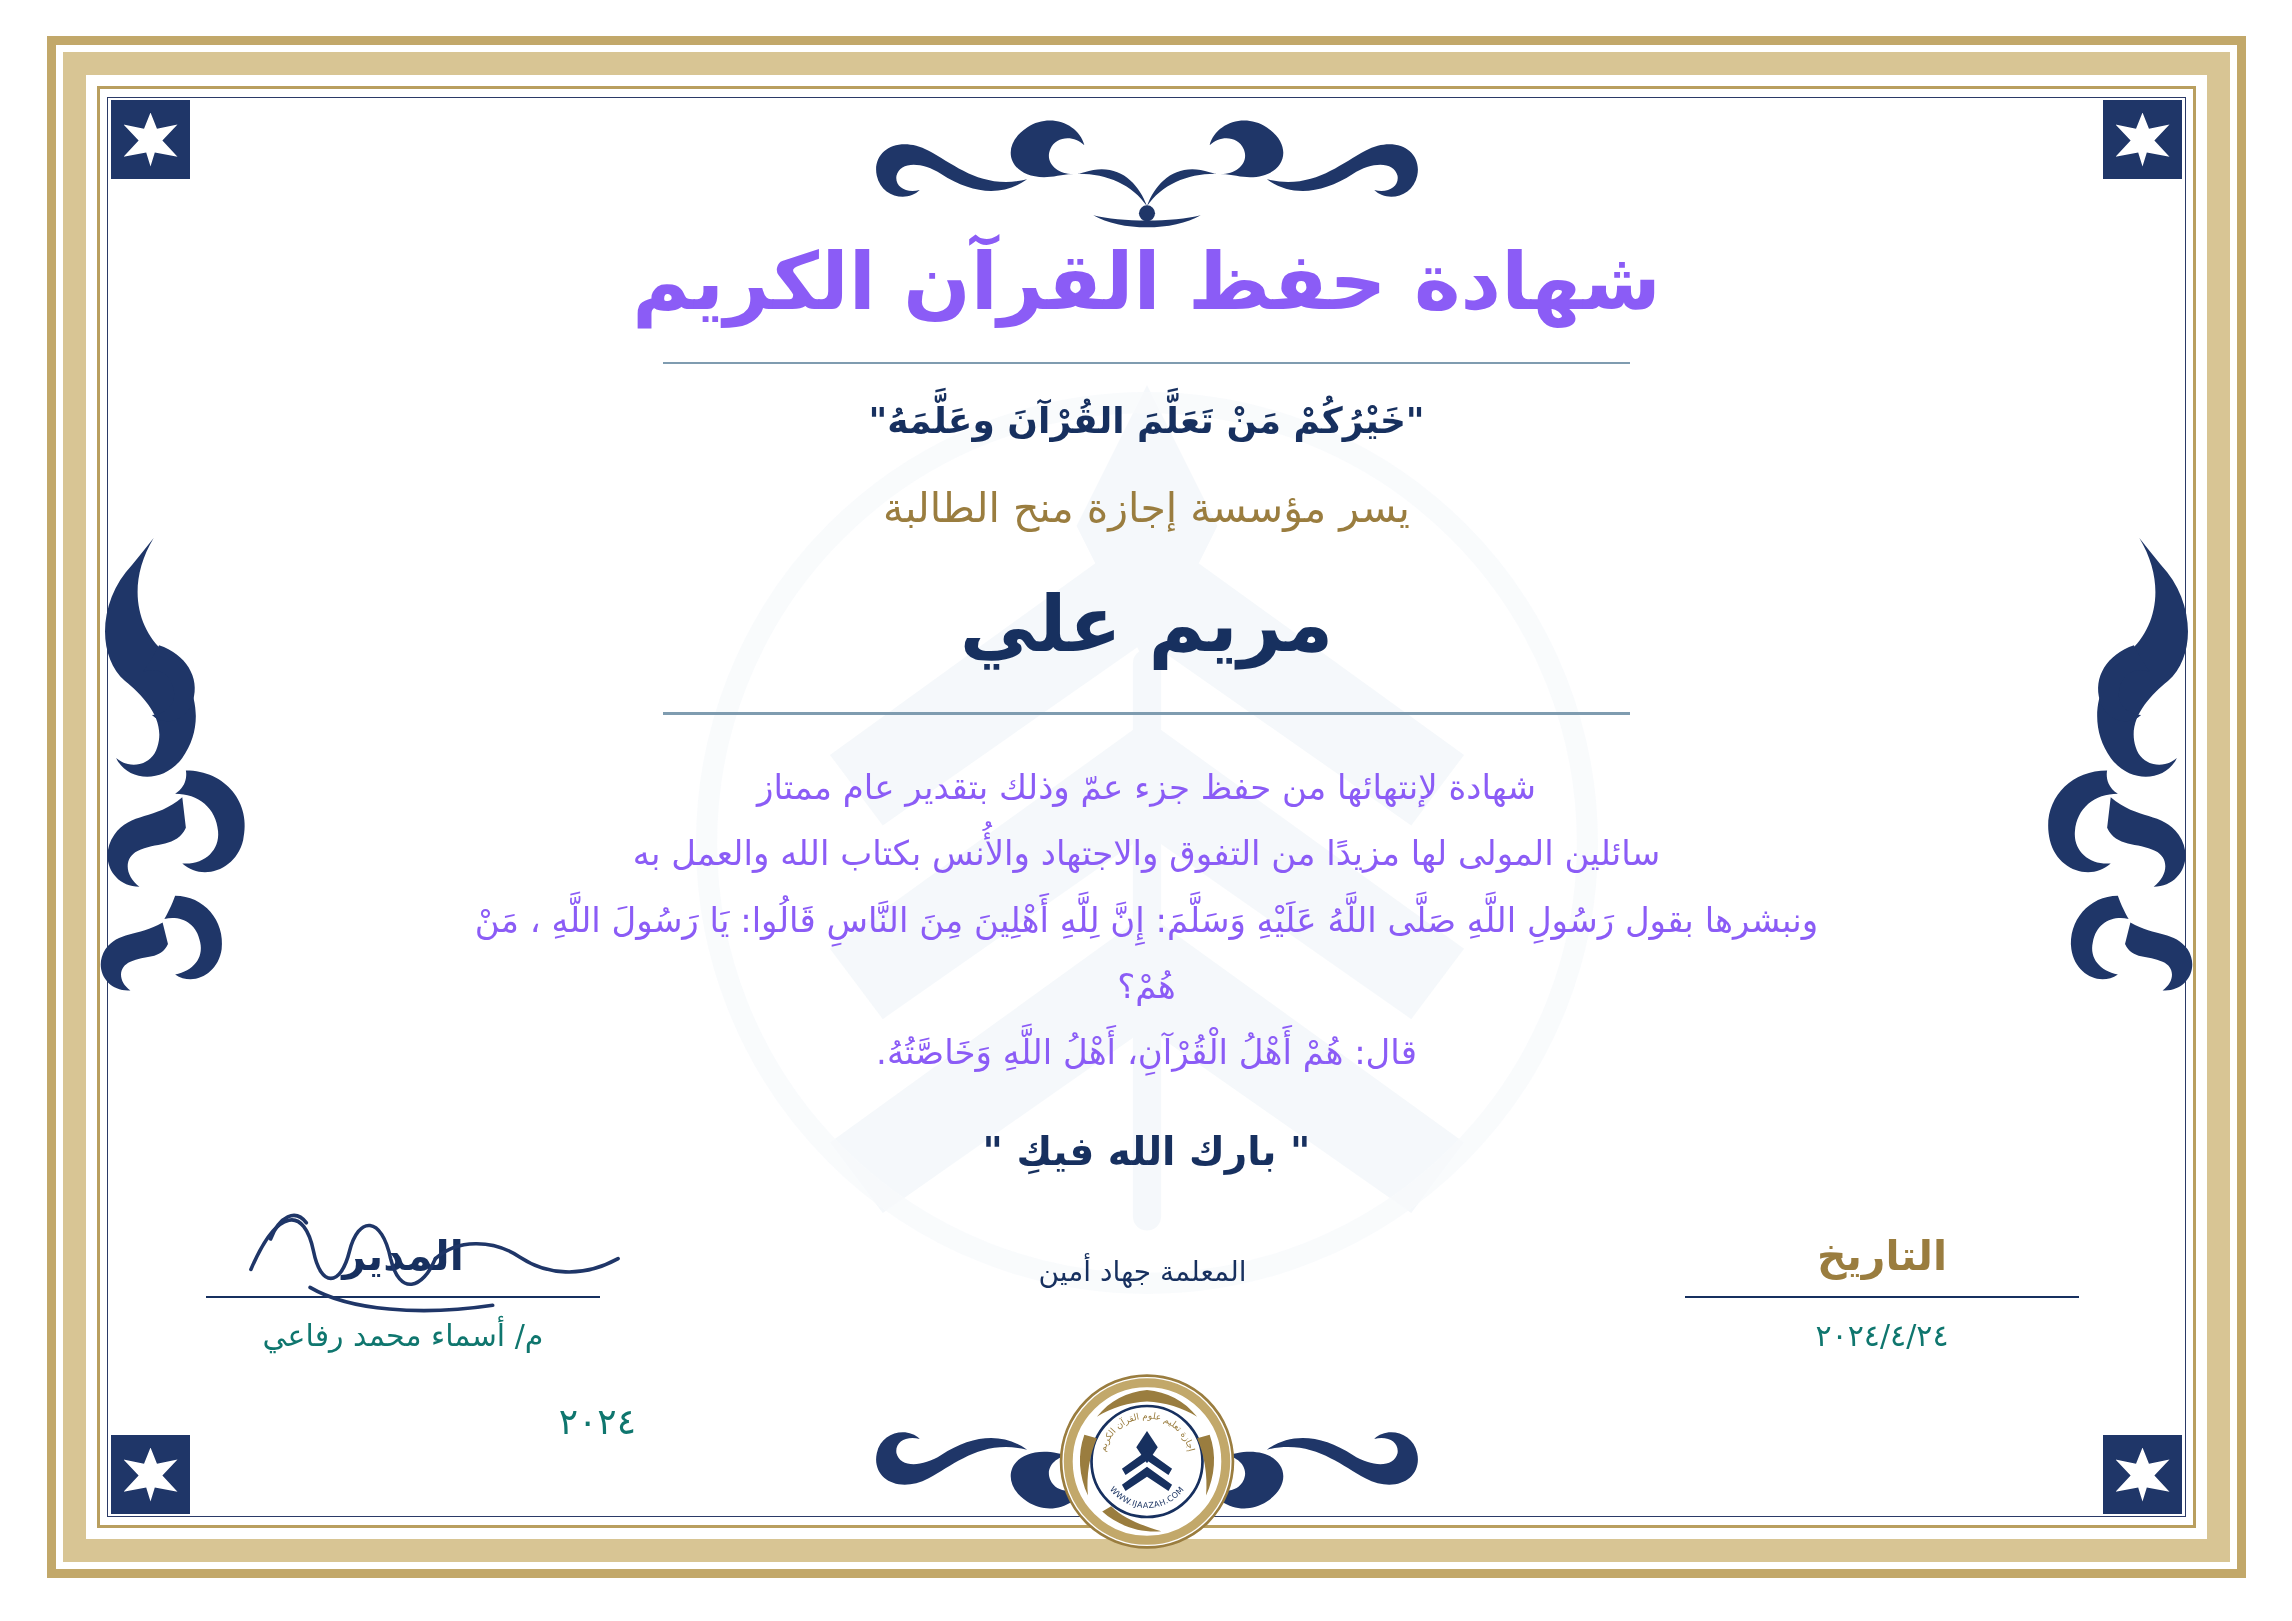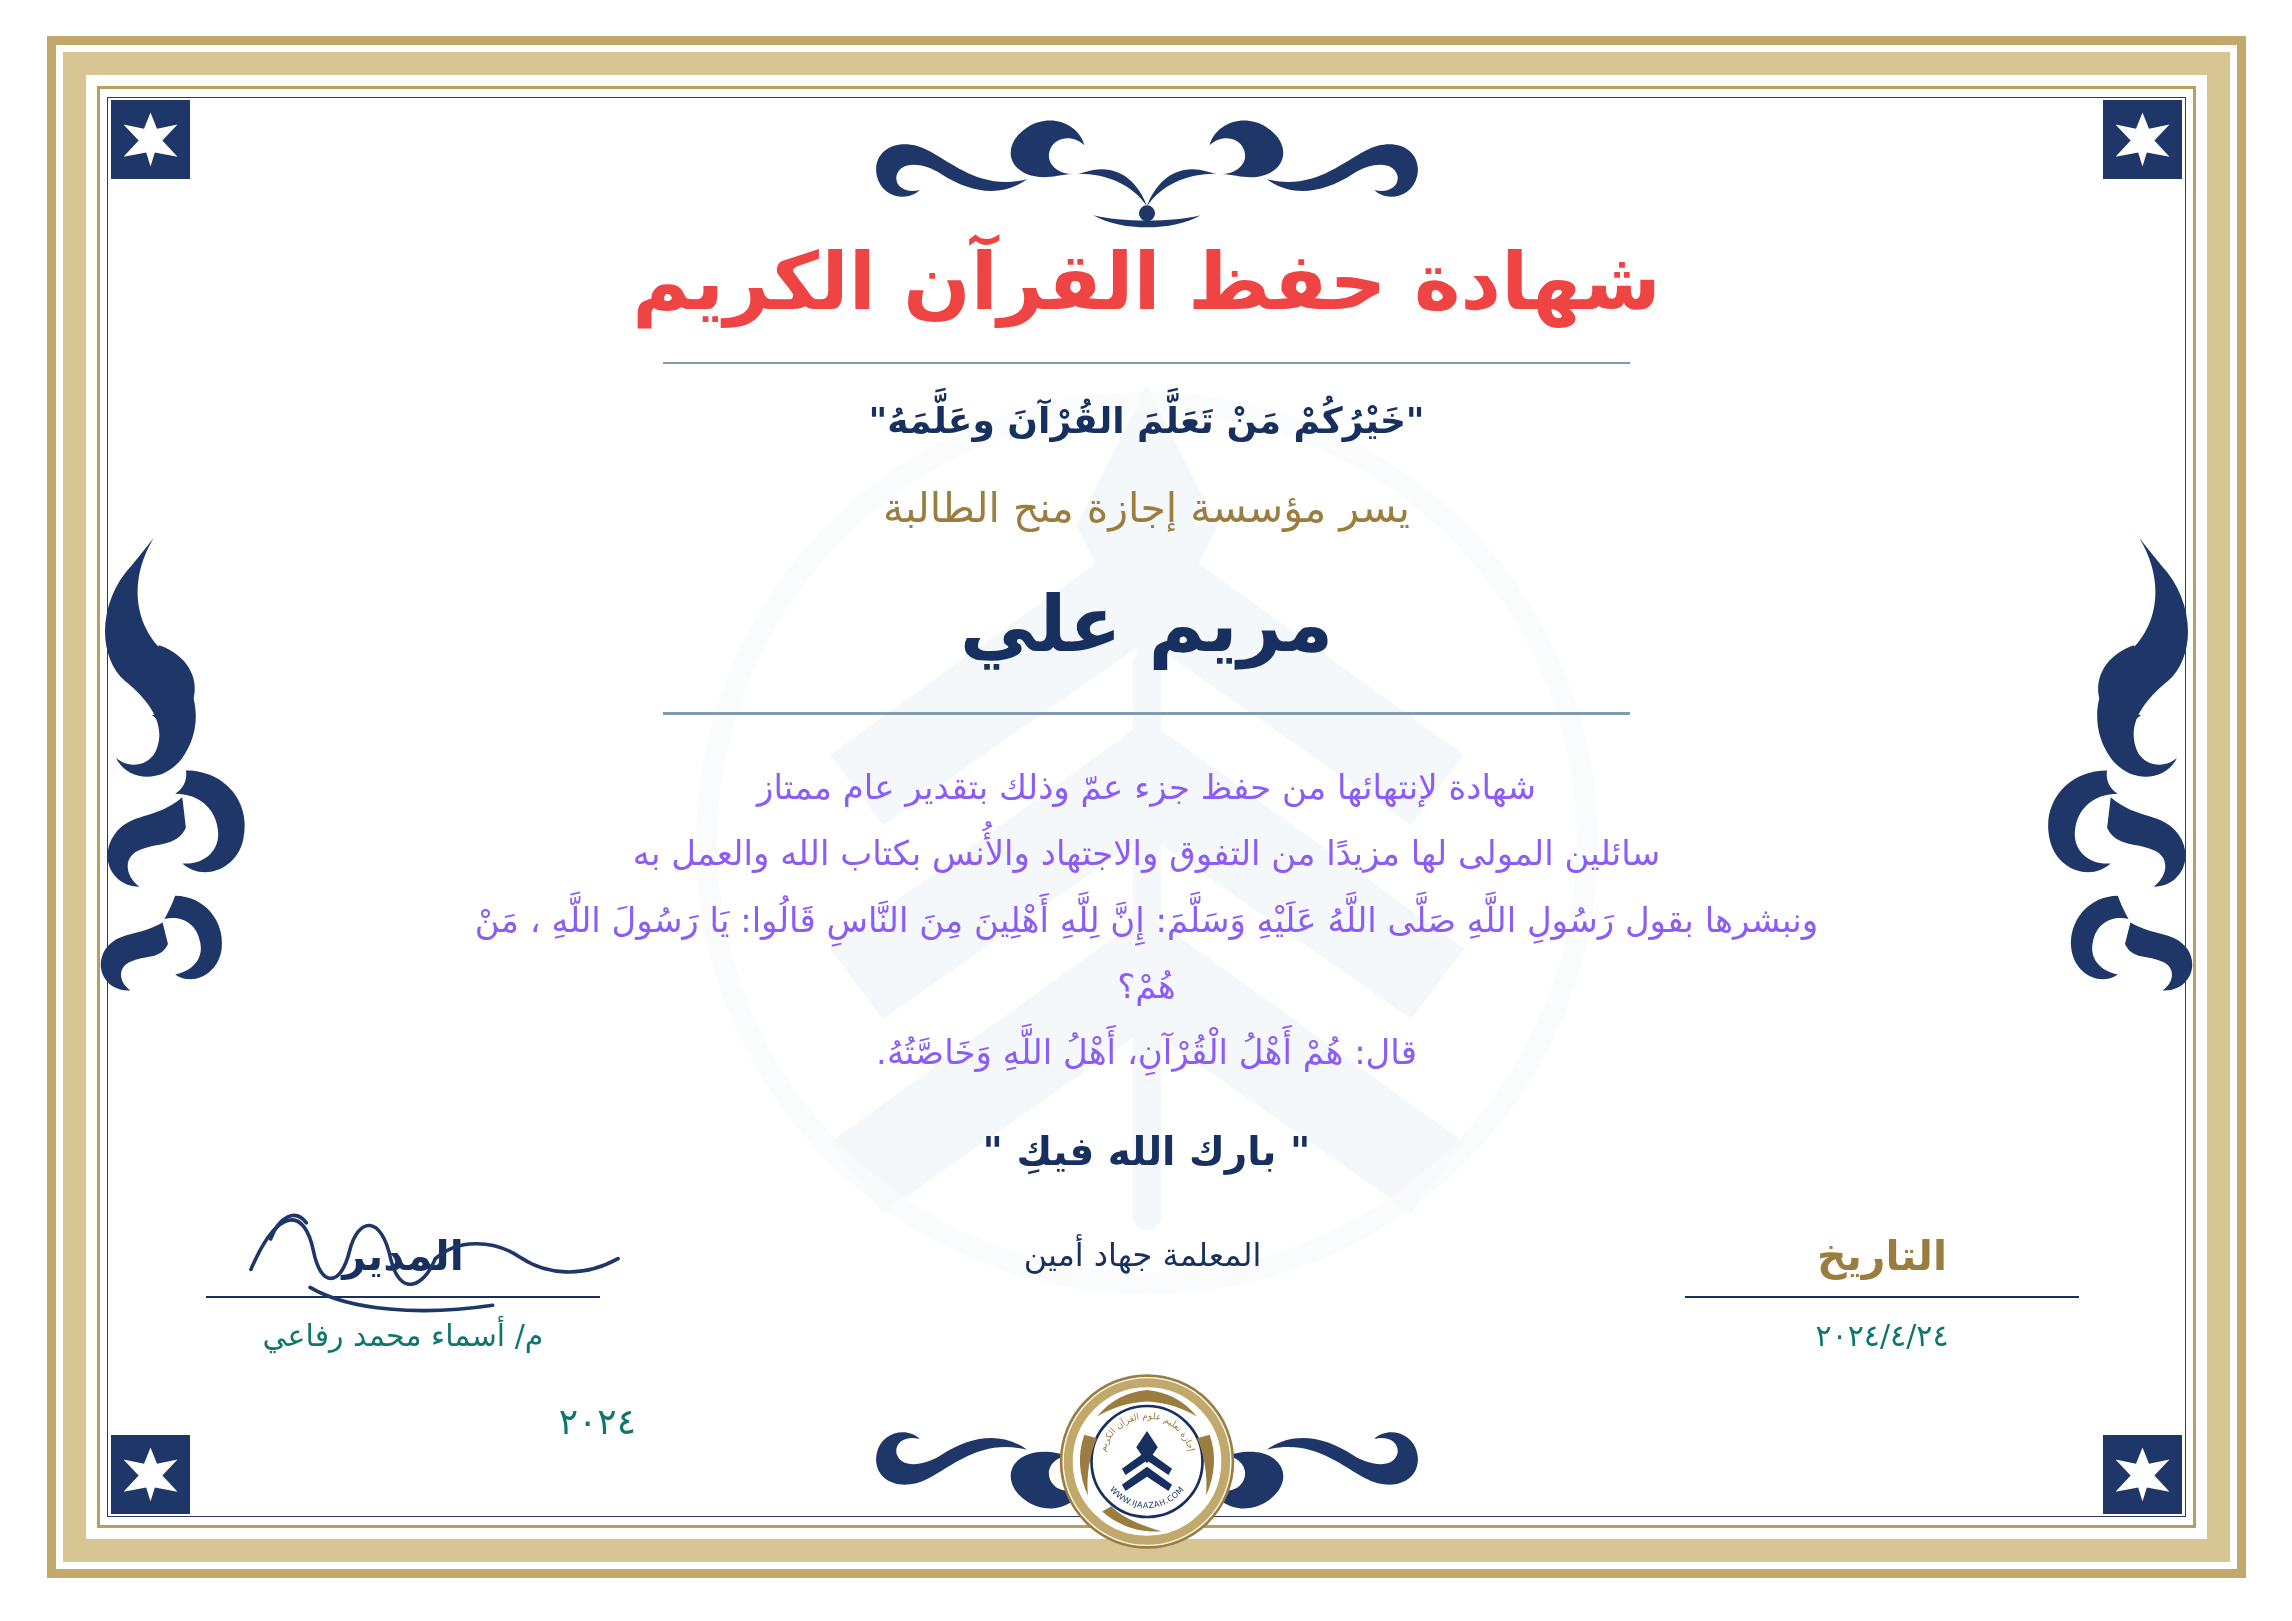--- a/index.html
+++ b/index.html
@@ -130,21 +130,21 @@
     top: 152px;
     bottom: 134px;
     text-align: center;
     color: #1f3668;
   }
 
   .cert-title {
     font-family: "DejaVu Sans", sans-serif;
     font-size: 79px;
     font-weight: bold;
-    color: #ef4444;
+    color: #8b5cf6;
     letter-spacing: 0px;
     margin-top: 81px;
     line-height: 1.25;
     direction: rtl;
   }
 
   .rule {
     width: 967px;
     height: 2.7px;
     background: #7f9cb0;
@@ -228,24 +228,24 @@
     background: #17305f;
     margin: 16px auto 0 auto;
   }
   .sig-value {
     margin-top: 19.7px;
     font-size: 30px;
     color: #0f766e;
     direction: rtl;
   }
   .teacher-name {
-    font-size: 32px;
+    font-size: 28px;
     color: #17305f;
     direction: rtl;
-    margin-top: 4px;
+    margin-top: 23px;
   }
   .handwriting {
     position: absolute;
     right: -9px;
     top: -79px;
     width: 421px;
     height: 206px;
     pointer-events: none;
   }
 

